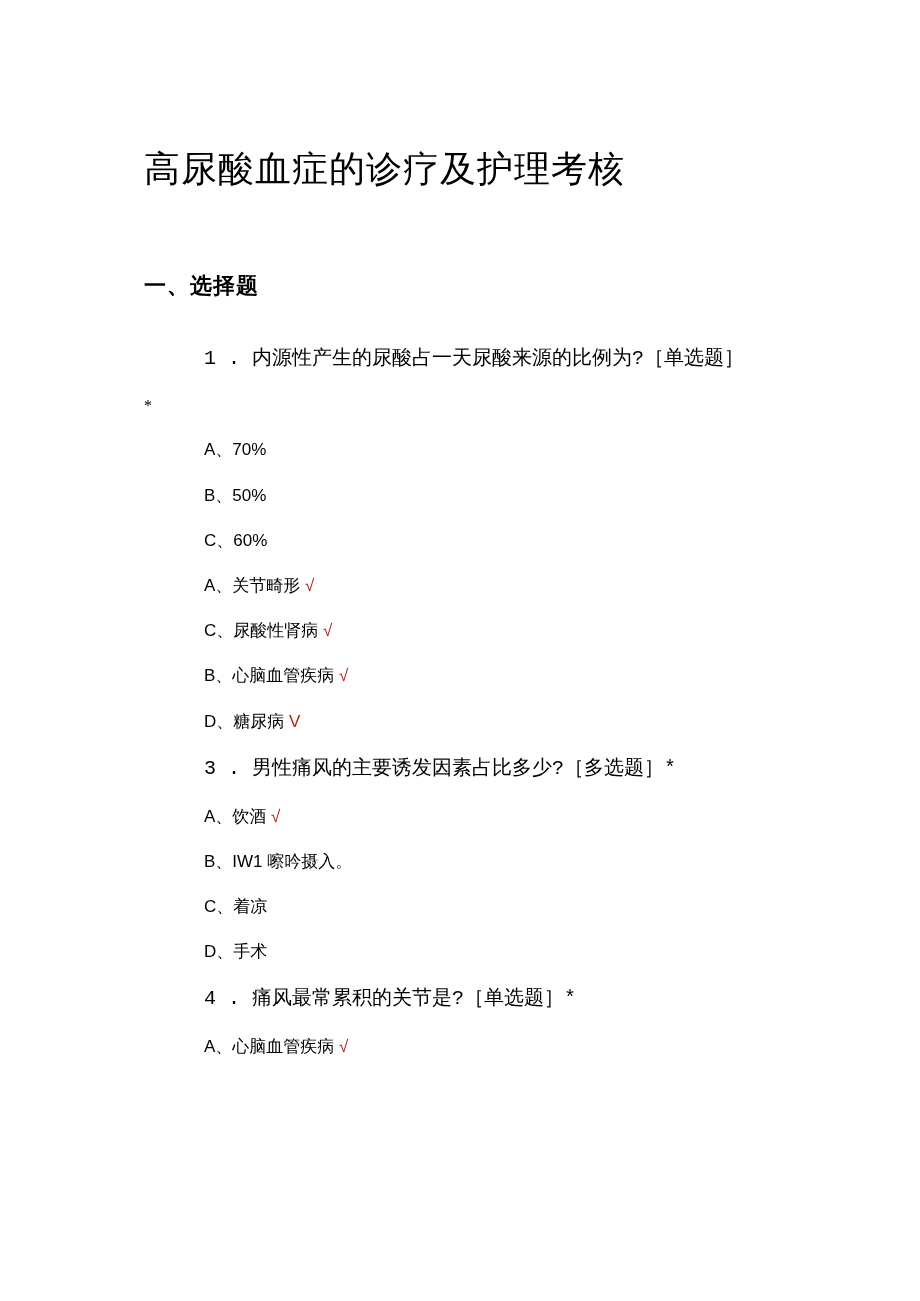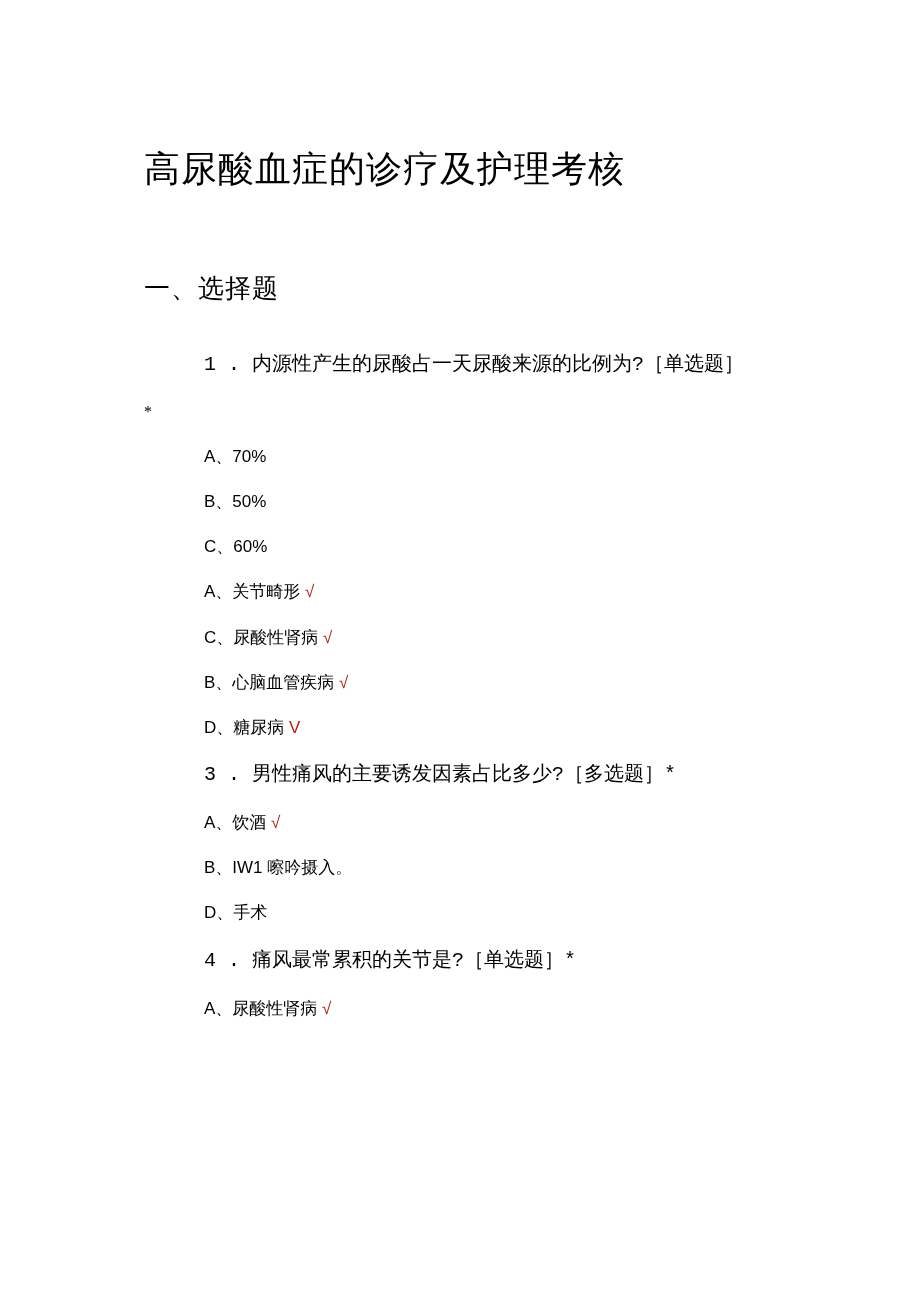--- a/index.html
+++ b/index.html
@@ -18,22 +18,22 @@
     position: relative;
   }
   .title {
     font-size: 36px;
     font-weight: 400;
     font-family: "SimHei", "Heiti SC", sans-serif;
     margin-bottom: 70px;
     letter-spacing: 1px;
   }
   .section-heading {
-    font-size: 26px;
-    font-weight: 400;
+    font-size: 22px;
+    font-weight: 700;
     margin-bottom: 40px;
     letter-spacing: 1px;
   }
   .question-row {
     margin-left: 60px;
     margin-bottom: 18px;
     font-size: 20px;
     font-family: Liberation Mono, monospace;
   }
   .option-row {
@@ -77,20 +77,21 @@
   </div>
   <div class="option-row">
     <span>D、糖尿病</span><span class="red-check"> V</span>
   </div>
 
   <div class="question-row">3  . 男性痛风的主要诱发因素占比多少?［多选题］*</div>
   <div class="option-row">
     <span>A、饮酒</span><span class="red-check"> √</span>
   </div>
   <div class="option-row">B、IW1 嚓吟摄入。</div>
+  <div class="option-row">C、着凉</div>
   <div class="option-row">D、手术</div>
 
   <div class="question-row">4  . 痛风最常累积的关节是?［单选题］*</div>
   <div class="option-row">
-    <span>A、尿酸性肾病</span><span class="red-check"> √</span>
+    <span>A、心脑血管疾病</span><span class="red-check"> √</span>
   </div>
 
 </div>
 
 </body></html>

